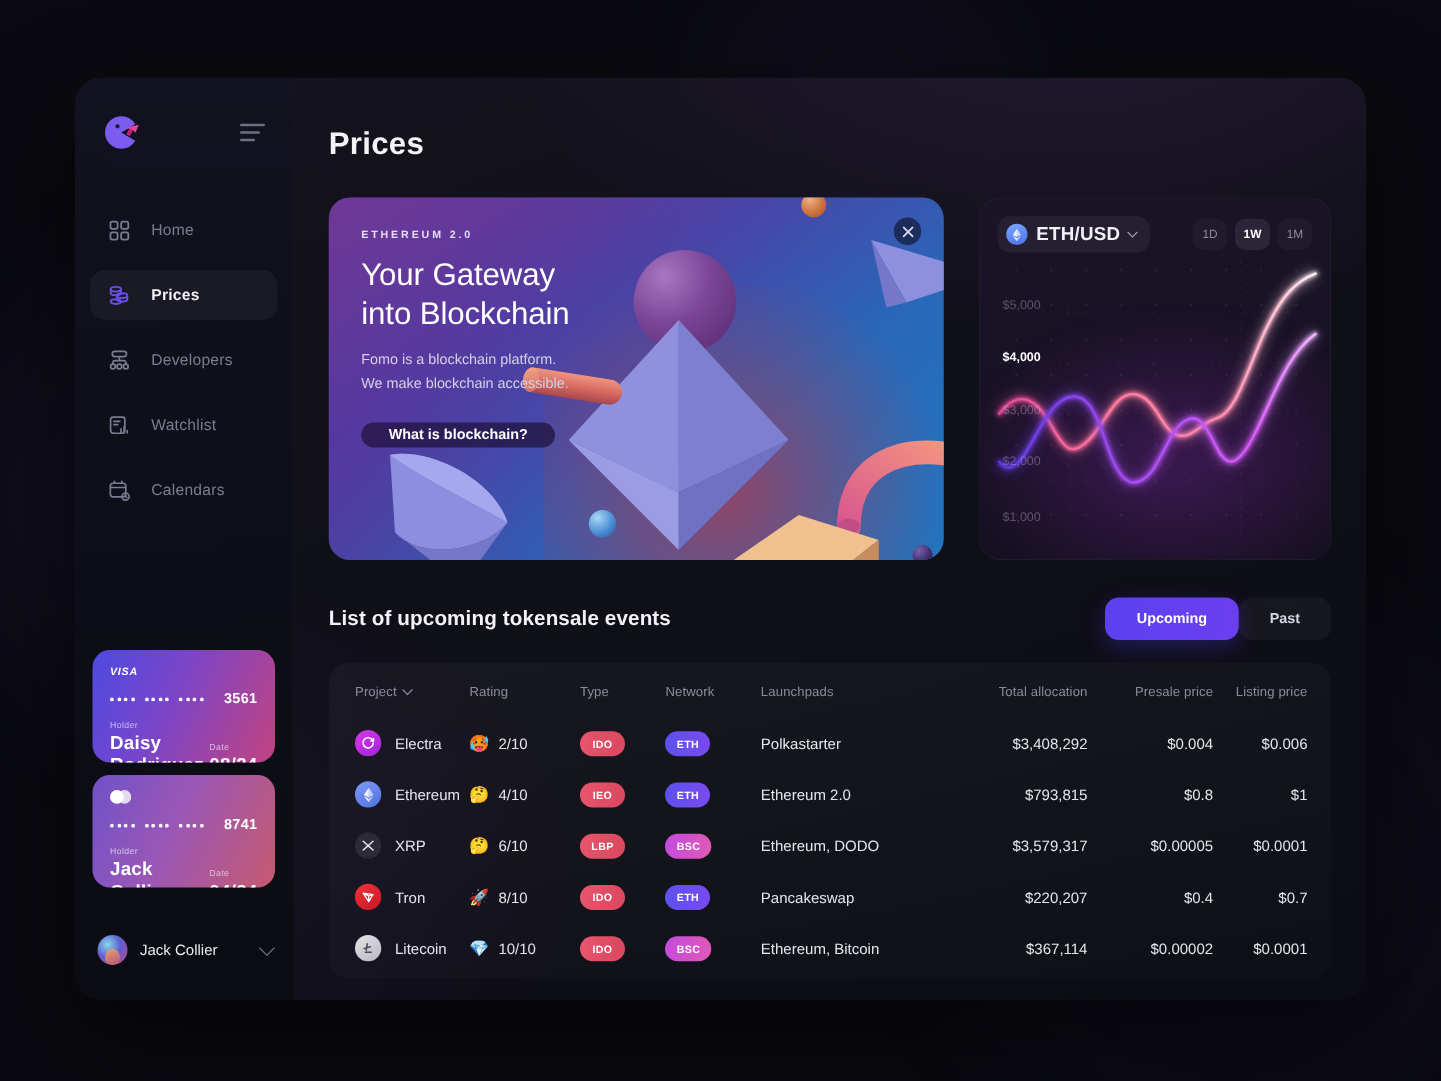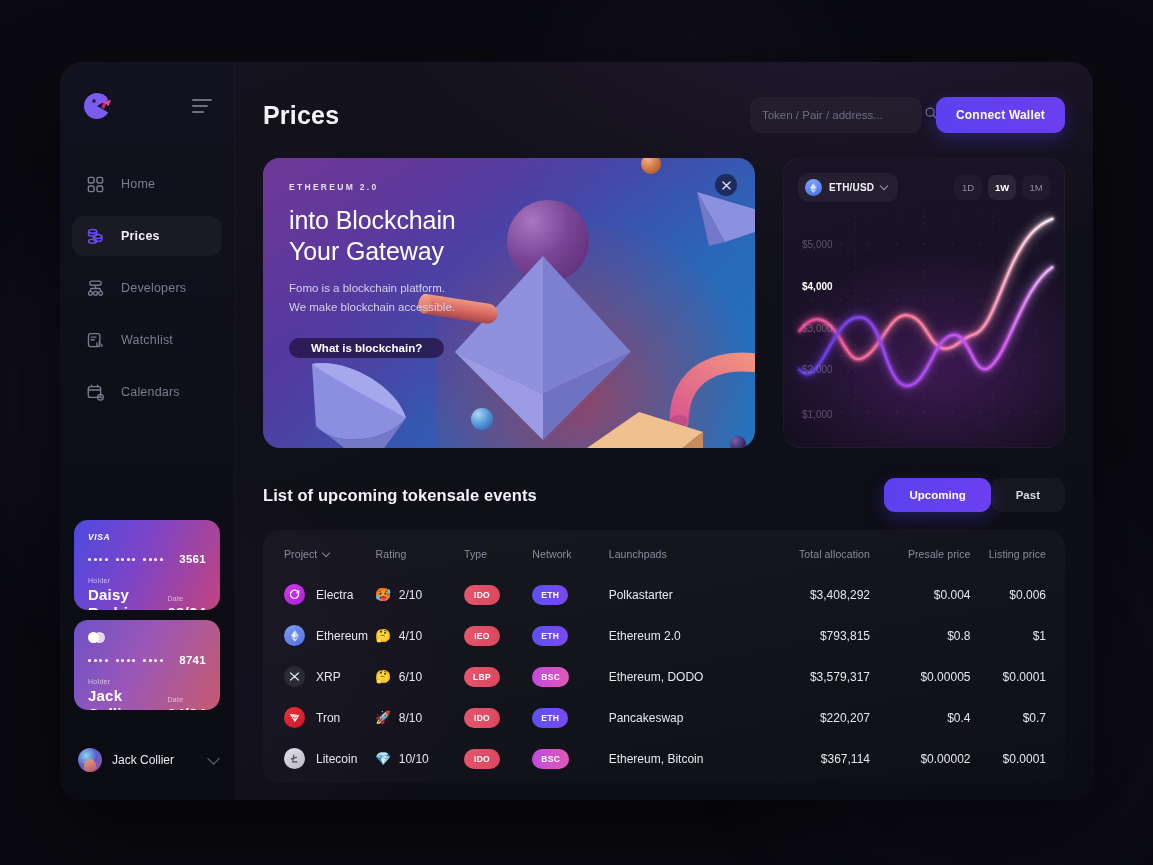--- a/index.html
+++ b/index.html
@@ -136,21 +136,21 @@
     border:1px solid rgba(255,255,255,.03);}
   .chart-glow{position:absolute;left:-10%;top:30%;width:120%;height:80%;
     background:radial-gradient(ellipse at 55% 55%,rgba(150,45,190,.30),rgba(0,0,0,0) 66%);filter:blur(12px);}
   .ch-top{position:absolute;left:14px;top:14px;right:14px;display:flex;align-items:center;
     justify-content:space-between;z-index:6;}
   .pair{height:29px;border-radius:10px;background:rgba(255,255,255,.05);display:flex;align-items:center;
     gap:7px;padding:0 11px 0 7px;cursor:pointer;}
   .pair-ico{width:17px;height:17px;border-radius:50%;background:linear-gradient(160deg,#7aa8ff,#4a6fe8);
     display:flex;align-items:center;justify-content:center;}
   .pair-ico svg{width:7px;height:10px;}
-  .pair-t{font-size:10px;font-weight:bold;color:#f0f0f7;letter-spacing:.2px;}
+  .pair-t{font-size:15px;font-weight:bold;color:#f0f0f7;letter-spacing:.2px;}
   .pchev{width:6px;height:6px;border-right:1.5px solid #9a9ab0;border-bottom:1.5px solid #9a9ab0;
     transform:rotate(45deg);margin-top:-3px;}
   .ranges{display:flex;gap:6px;}
   .rng{width:28px;height:25px;border-radius:8px;display:flex;align-items:center;justify-content:center;
     font-size:9.5px;color:#8c8ca2;background:rgba(255,255,255,.03);cursor:pointer;}
   .rng.on{background:rgba(255,255,255,.08);color:#fff;font-weight:bold;}
   .ylab{position:absolute;left:18px;font-size:10px;color:rgba(180,170,200,.42);z-index:5;}
   .ylab.hot{color:#fff;font-weight:bold;}
   .csvg{position:absolute;inset:0;z-index:4;}
 
@@ -361,32 +361,20 @@
       <div class="avatar"></div>
       <div class="pname">Jack Collier</div>
       <div class="chev"></div>
     </div>
   </aside>
 
   <main class="main">
 
     <div class="topbar">
       <h1 class="ptitle">Prices</h1>
-      <div class="tb-right">
-        <div class="search">
-          <input type="text" placeholder="Token / Pair / address..." style="">
-          <span>
-            <svg viewBox="0 0 16 16" width="14" height="14" fill="none" stroke="#74748a" stroke-width="1.4">
-              <circle cx="7" cy="7" r="4.6"></circle>
-                <path d="M10.4 10.4 14 14" stroke-linecap="round"></path>
-            </svg>
-          </span>
-        </div>
-        <button class="wallet">Connect Wallet</button>
-      </div>
     </div>
 
     <div class="row1">
 
       <section class="hero">
         <div class="hero-tint"></div>
         <div class="hero-warm"></div>
 
         <div class="obj ball-orange"></div>
         <div class="obj ball-purple"></div>
@@ -444,22 +432,22 @@
 
         <div class="hclose">
           <svg viewBox="0 0 10 10">
             <path d="M1 1 L9 9 M9 1 L1 9" stroke="#dcdcec" stroke-width="1.6" stroke-linecap="round"></path>
           </svg>
         </div>
 
         <div class="hero-content">
           <div class="kicker">ETHEREUM 2.0</div>
           <div class="h1">
+            <div>Your Gateway</div>
             <div>into Blockchain</div>
-            <div>Your Gateway</div>
           </div>
           <div class="hsub">
             <div>Fomo is a blockchain platform.</div>
             <div>We make blockchain accessible.</div>
           </div>
           <button class="hbtn">What is blockchain?</button>
         </div>
       </section>
 
       <section class="chartp">

